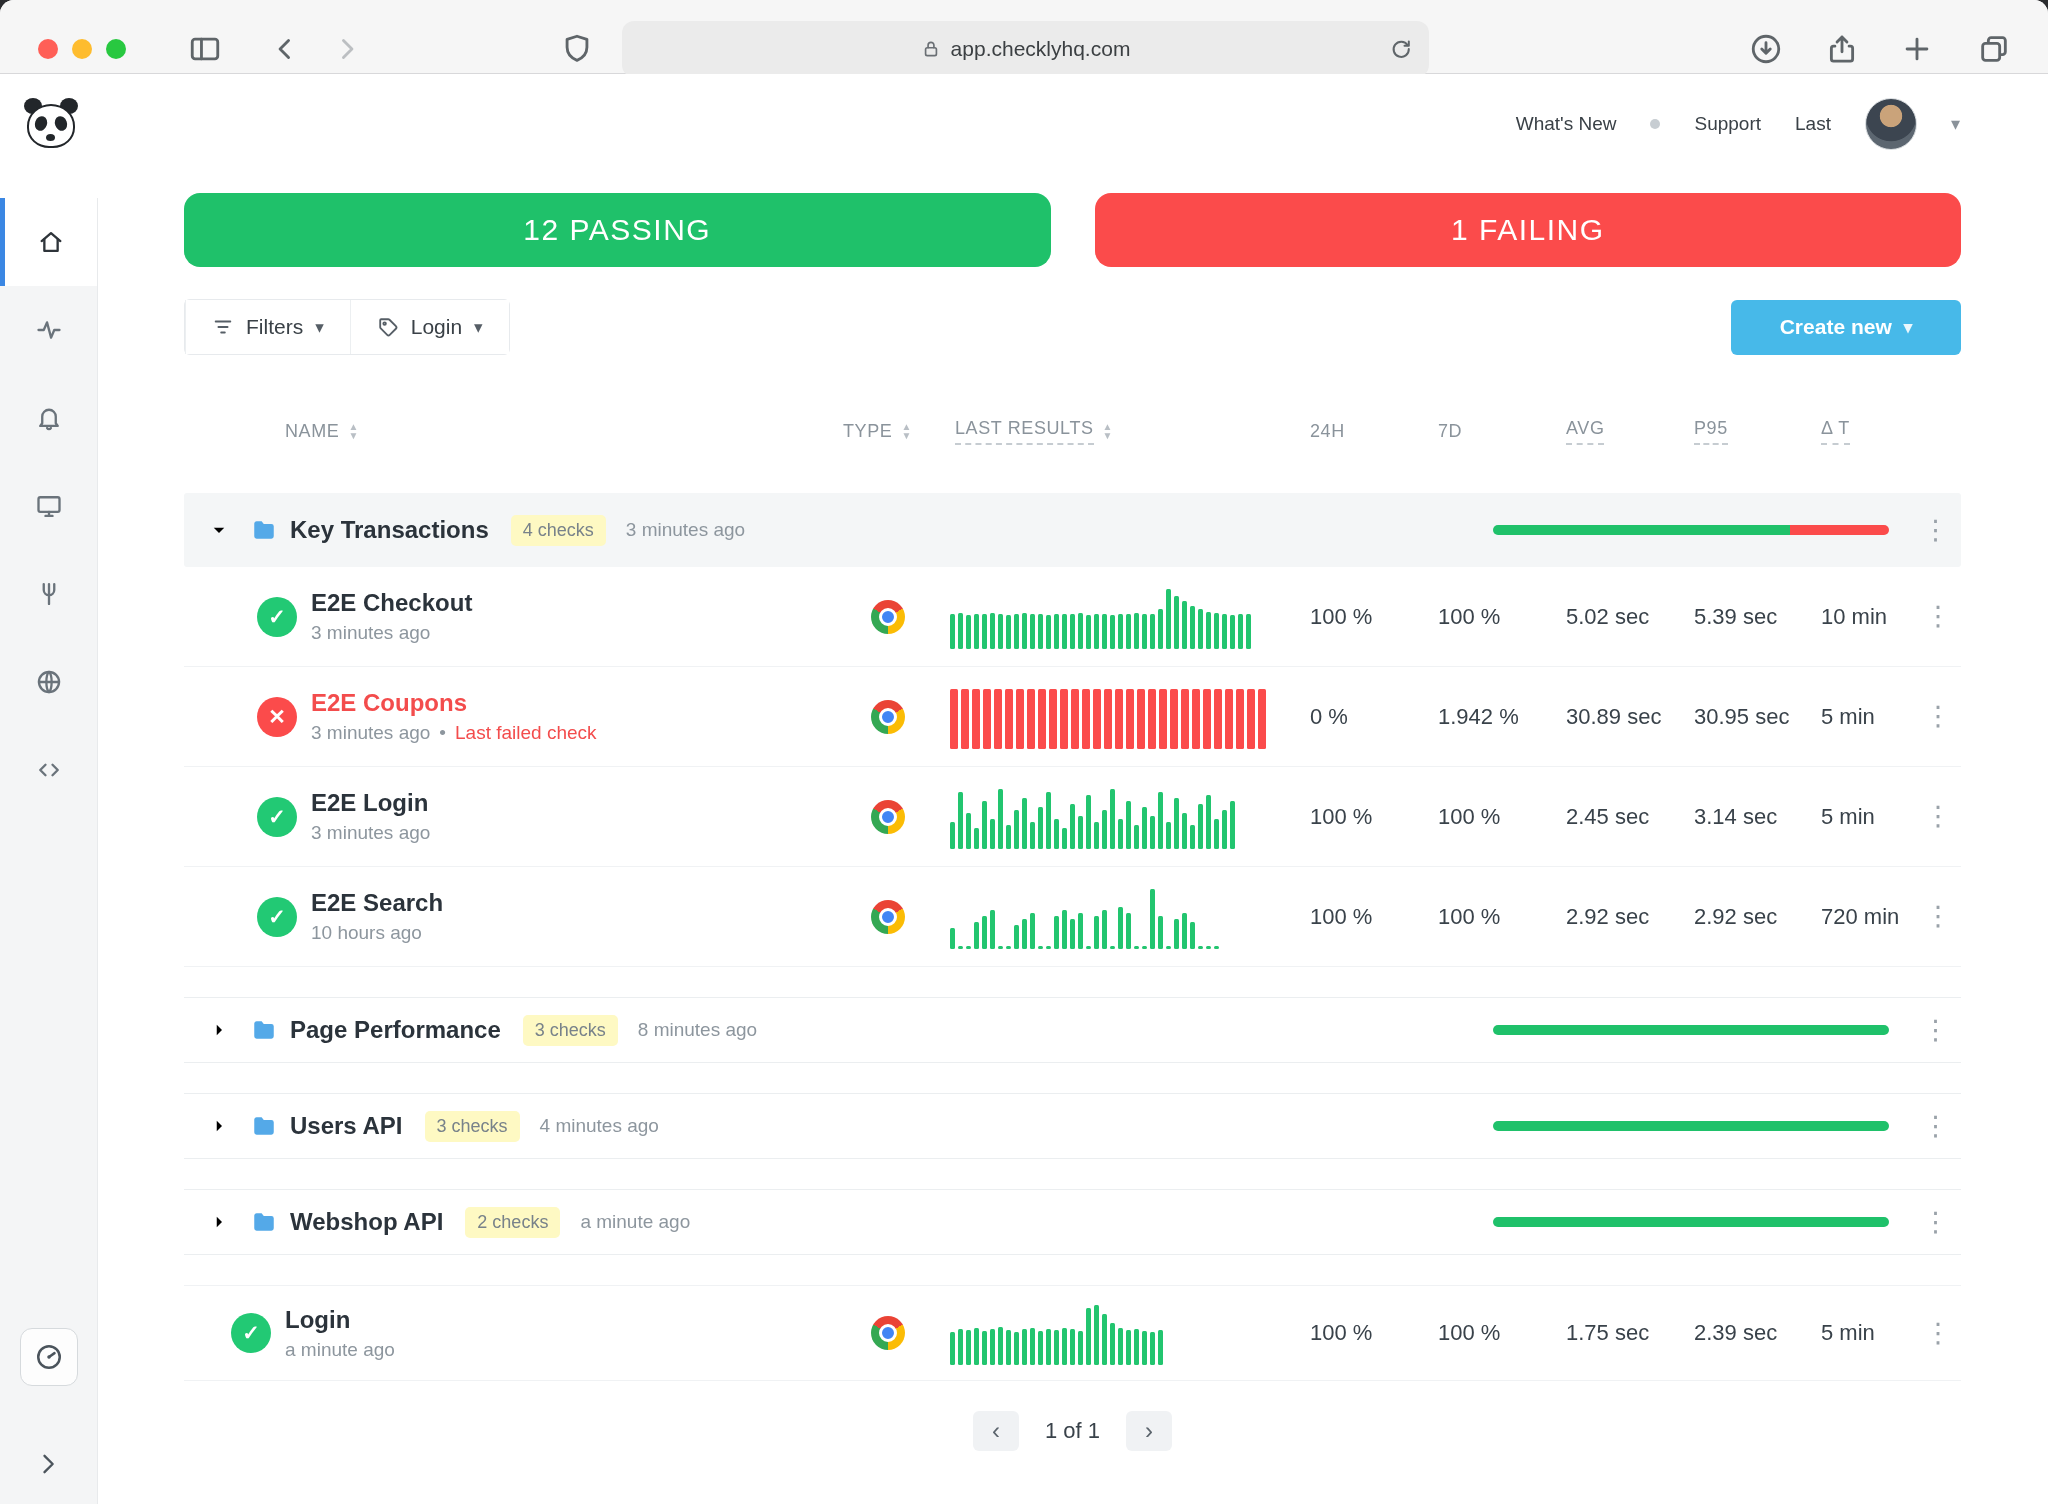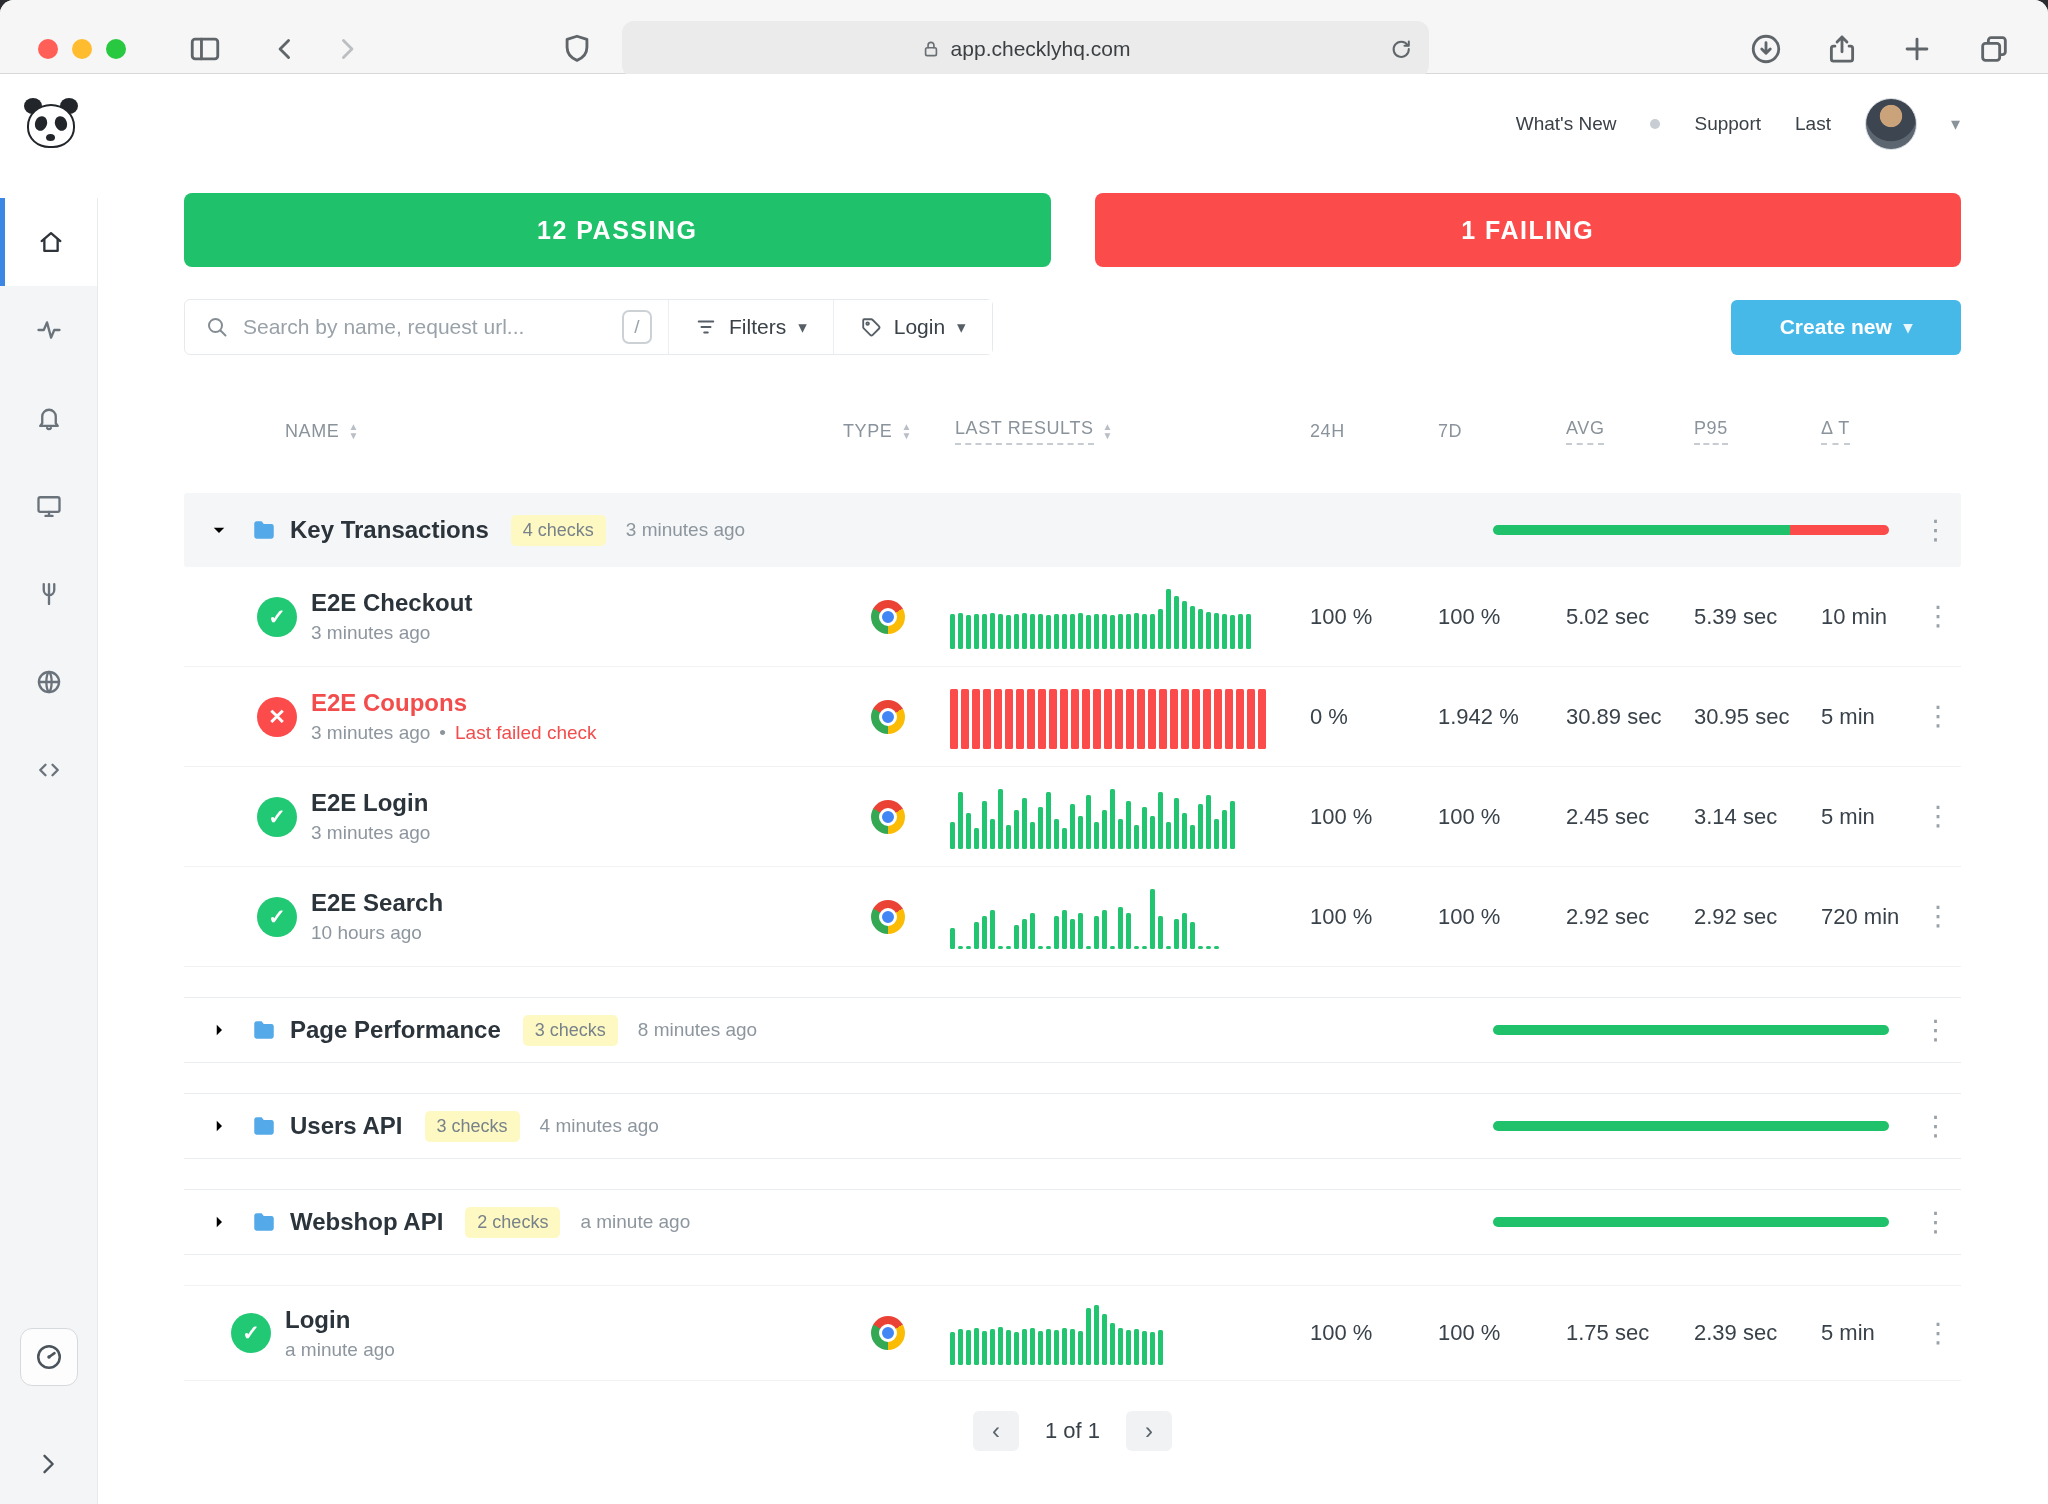--- a/index.html
+++ b/index.html
@@ -41,21 +41,21 @@
   .nav-item.active { background:#fff; border-left:5px solid #3b87e3; color:#2e343a; }
   .nav-icon { width:28px; height:28px; display:inline-flex; }
   .nav-icon svg { width:100%; height:100%; fill:none; stroke:currentColor; stroke-width:2; stroke-linecap:round; stroke-linejoin:round; }
   .sb-bottom-box { position:absolute; left:20px; bottom:118px; width:58px; height:58px; border:1px solid #d6dadd; border-radius:12px; background:#fdfdfd; display:flex; align-items:center; justify-content:center; color:#4b545c; cursor:pointer; }
   .sb-bottom-box .nav-icon{width:30px;height:30px}
   .sb-expand { position:absolute; left:34px; bottom:26px; width:28px; height:28px; color:#4b545c; cursor:pointer; }
 
   
   main { margin-left:98px; padding:19px 87px 0 86px; }
   .banners { display:flex; gap:44px; }
-  .banner { flex:1; height:74px; border-radius:8px; display:flex; align-items:center; justify-content:center; color:#fff; font-size:25px; font-weight:bold; letter-spacing:1.5px; cursor:pointer; }
+  .banner { flex:1; height:74px; border-radius:16px; display:flex; align-items:center; justify-content:center; color:#fff; font-size:30px; font-weight:normal; letter-spacing:1.5px; cursor:pointer; }
   .banner.pass { background:#1fc16a; }
   .banner.fail { background:#fb4b4b; }
 
   .toolbar { margin-top:32px; display:flex; align-items:center; height:56px; }
   .filter-bar { display:flex; align-items:stretch; height:56px; border:1px solid #e7eaed; border-radius:6px; background:#fff; }
   .searchbox { display:flex; align-items:center; gap:14px; width:483px; padding:0 16px 0 20px; }
   .searchbox .s-icon { width:24px; height:24px; color:#858d94; }
   .searchbox input { border:none; outline:none; flex:1; font-size:21px; color:#3a4147; font-family:"Liberation Sans", sans-serif; background:transparent; }
   .searchbox input::placeholder { color:#9aa2a9; }
   .slash-badge { width:30px; height:34px; border:2px solid #ccd1d6; border-radius:7px; color:#9aa2a9; font-size:19px; display:flex; align-items:center; justify-content:center; }
@@ -283,30 +283,20 @@
   </nav>
 
   <main>
     <div class="banners">
       <div class="banner pass">12 PASSING</div>
       <div class="banner fail">1 FAILING</div>
     </div>
 
     <div class="toolbar">
       <div class="filter-bar">
-        <div class="searchbox">
-          <span class="ic s-icon">
-            <svg viewBox="0 0 24 24">
-                <circle cx="10.5" cy="10.5" r="6.5"></circle>
-                <path d="m15.5 15.5 5 5"></path>
-              </svg>
-            </span>
-          <input type="text" placeholder="Search by name, request url..." style="">
-          <span class="slash-badge">/</span>
-        </div>
         <div class="tb-btn">
           <span class="ic b-icon">
             <svg viewBox="0 0 24 24">
                 <path d="M4 6h16M7 12h10M10 18h4"></path>
               </svg>
             </span>
           <span>Filters</span>
           <span class="tb-caret">▾</span>
         </div>
         <div class="tb-btn">

